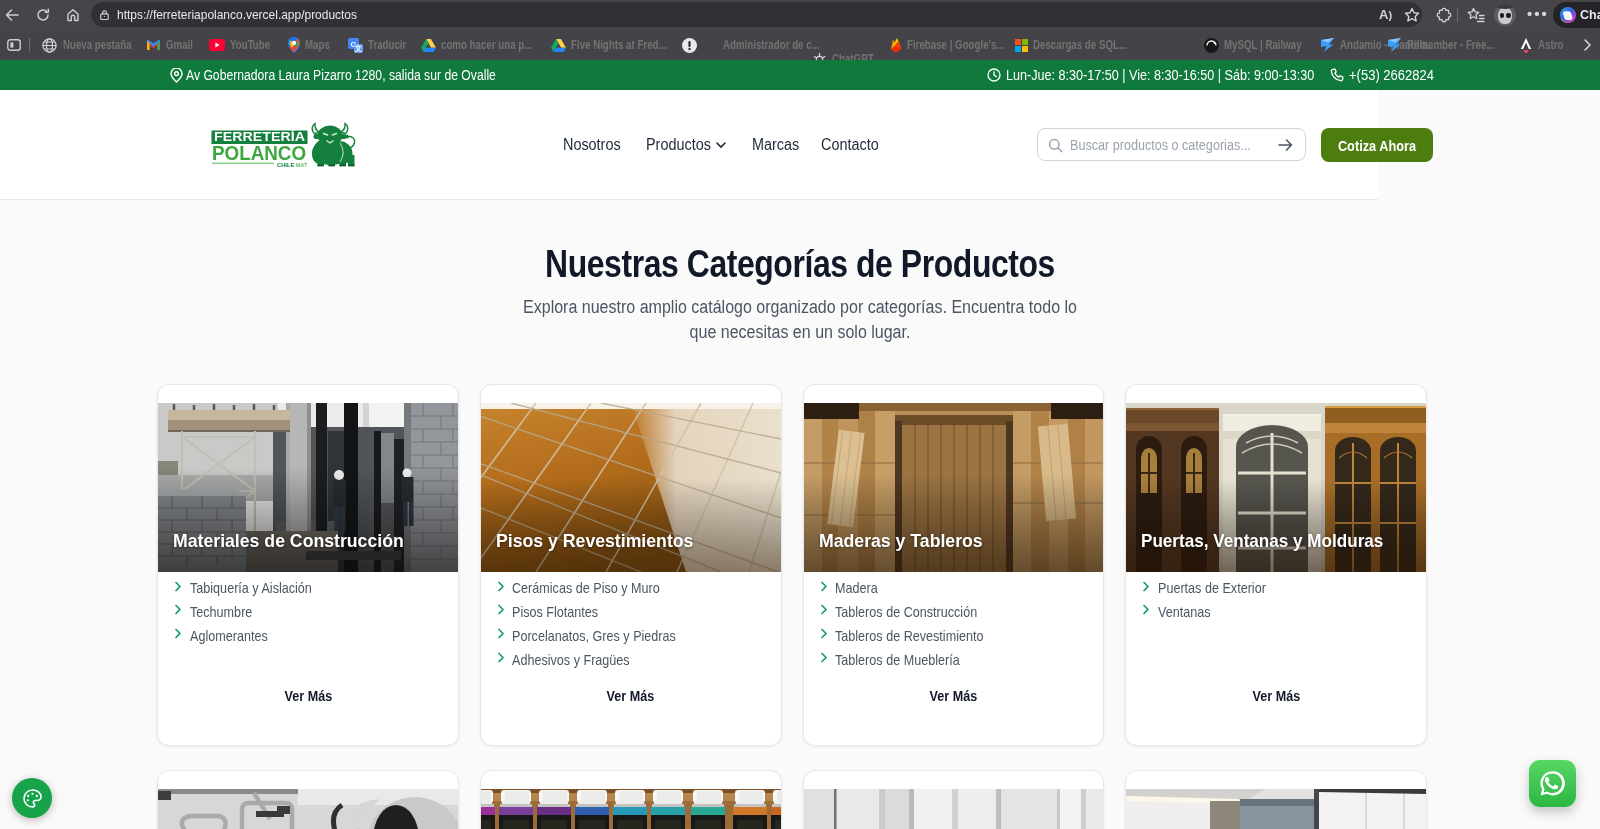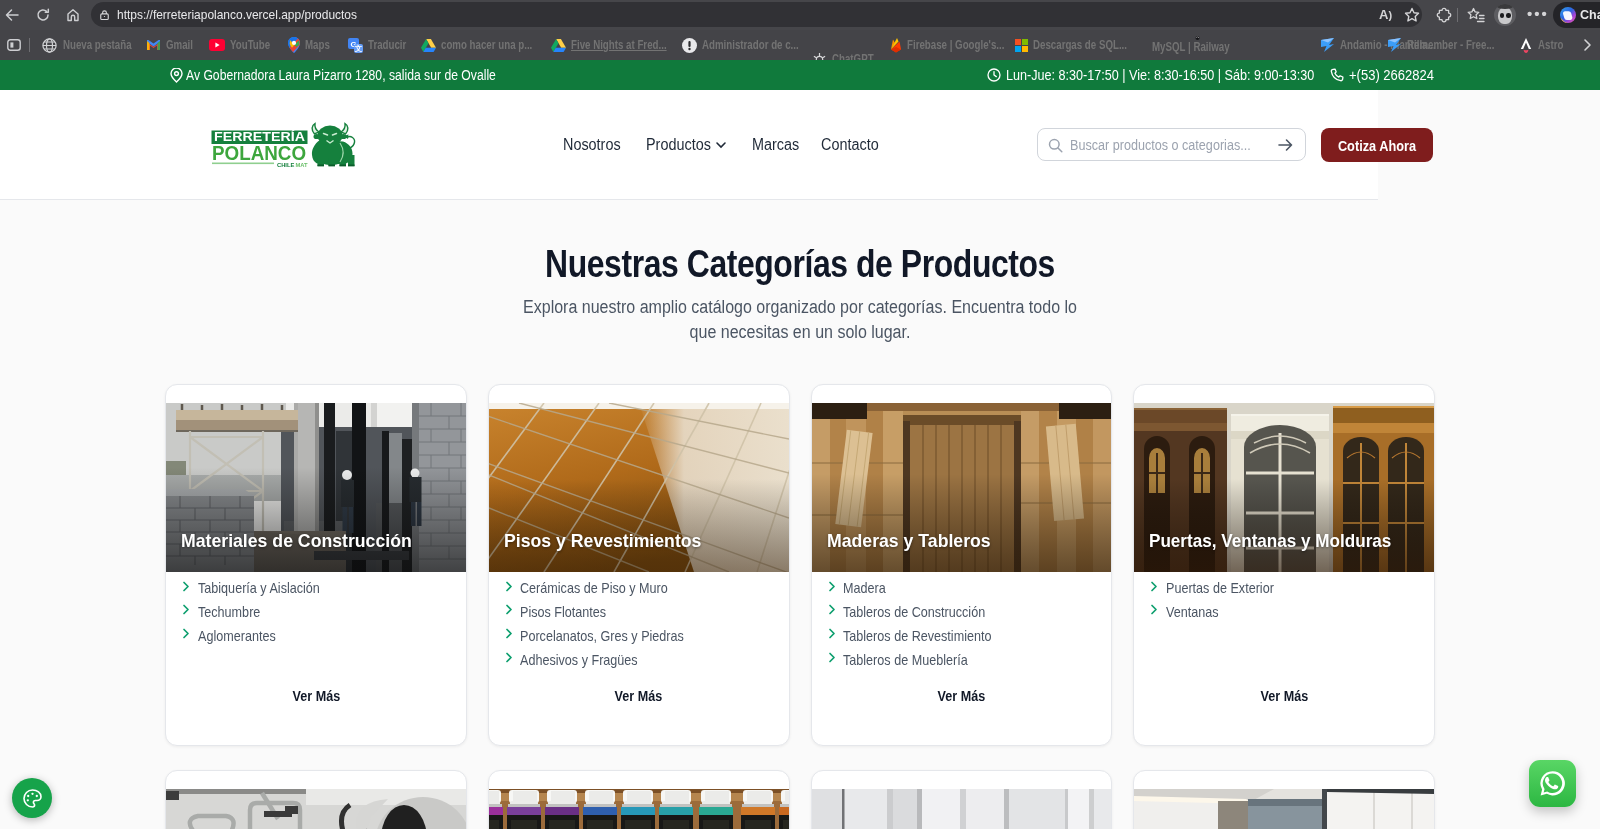--- a/index.html
+++ b/index.html
@@ -21,29 +21,29 @@
   
   .banner { position:absolute; left:0; top:60px; width:1600px; height:30px; background:#107a3c; color:#fff; font-size:14px; }
   .bitem { position:absolute; top:0; height:30px; display:flex; align-items:center; }
   .btext { display:inline-block; transform-origin:left center; white-space:nowrap; }
 
   
   header { position:absolute; left:0; top:90px; width:1378px; height:110px; background:#fff; border-bottom:1px solid #e5e7eb; }
   nav a { position:absolute; color:#1f2937; font-size:16px; text-decoration:none; top:46px; transform:scaleX(.9); transform-origin:left center; white-space:nowrap; }
   .search { position:absolute; left:1037px; top:38px; width:269px; height:33px; border:1px solid #d1d5db; border-radius:8px; background:#fff; }
   .search .ph { position:absolute; left:32px; top:8px; color:#9ca3af; font-size:14px; white-space:nowrap; transform:scaleX(.9); transform-origin:left center; }
-  .cta { position:absolute; left:1321px; top:38px; width:112px; height:34px; background:#7f1d1d; border-radius:8px; color:#fff; font-size:15px; font-weight:700; display:flex; align-items:center; justify-content:center; }
+  .cta { position:absolute; left:1321px; top:38px; width:112px; height:34px; background:#4d7c0f; border-radius:8px; color:#fff; font-size:15px; font-weight:700; display:flex; align-items:center; justify-content:center; }
   .cta span { transform:scaleX(.85); white-space:nowrap; }
 
   
   main { position:absolute; left:0; top:201px; width:1600px; height:628px; background:#fafafa; }
   h1 { position:absolute; left:0; top:42px; width:1600px; text-align:center; font-size:38px; font-weight:700; color:#111827; letter-spacing:-0.5px; transform:scaleX(.84); }
   .sub { position:absolute; left:0; top:94px; width:1600px; text-align:center; font-size:18px; line-height:25px; color:#4b5563; transform:scaleX(.89); }
 
-  .grid { position:absolute; left:165px; width:1270px; display:grid; grid-template-columns:repeat(4,1fr); gap:21px; }
+  .grid { position:absolute; left:157px; width:1270px; display:grid; grid-template-columns:repeat(4,1fr); gap:21px; }
   .row1 { top:183px; }
   .row2 { top:569px; }
   .card { background:#fff; border:1px solid #e5e7eb; border-radius:12px; box-shadow:0 1px 3px rgba(0,0,0,0.06); height:362px; overflow:hidden; position:relative; }
   .imgwrap { position:absolute; left:0; top:18px; width:300px; height:169px; overflow:hidden; }
   .imgwrap svg { width:100%; height:100%; }
   .ctitle { position:absolute; left:15px; bottom:20px; color:#fff; font-size:19px; font-weight:700; white-space:nowrap; transform:scaleX(.93); transform-origin:left center; text-shadow:0 1px 3px rgba(0,0,0,.45); }
   ul.clist { position:absolute; left:0; top:190.5px; list-style:none; width:100%; }
   ul.clist li { height:23.9px; position:relative; font-size:15px; color:#4b5563; }
   ul.clist li .chev { position:absolute; left:16px; top:3px; width:8px; height:15px; }
   ul.clist li .litext { position:absolute; left:31.5px; top:3.5px; display:inline-block; transform:scaleX(.84); transform-origin:left center; white-space:nowrap; }
@@ -181,29 +181,29 @@
   <span class="bmtext" style="margin-left:5px">Traducir</span>
 </div>
 <div class="bmitem" style="left:421px;">
   <svg width="15" height="13" viewBox="0 0 15 13">
       <path d="M5.1 0 H9.9 L15 8.8 H10.2 Z" fill="#ffcf48"></path>
       <path d="M5.1 0 L0 8.8 L2.4 13 L7.5 4.2 Z" fill="#11a861"></path>
       <path d="M2.4 13 H12.6 L15 8.8 H4.8 Z" fill="#2684fc"></path>
     </svg>
   <span class="bmtext" style="margin-left:5px">como hacer una p...</span>
 </div>
-<div class="bmitem" style="left:551px;text-decoration:underline;">
+<div class="bmitem" style="left:551px;">
   <svg width="15" height="13" viewBox="0 0 15 13">
       <path d="M5.1 0 H9.9 L15 8.8 H10.2 Z" fill="#ffcf48"></path>
       <path d="M5.1 0 L0 8.8 L2.4 13 L7.5 4.2 Z" fill="#11a861"></path>
       <path d="M2.4 13 H12.6 L15 8.8 H4.8 Z" fill="#2684fc"></path>
     </svg>
   <span class="bmtext" style="margin-left:5px">Five Nights at Fred...</span>
 </div>
-<div class="bmitem" style="left:682px;">
+<div class="bmitem" style="left:682px;gap:21px;">
   <svg width="15" height="15" viewBox="0 0 15 15">
       <circle cx="7.5" cy="7.5" r="7.5" fill="#e9e9eb"></circle>
       <rect x="6.4" y="3" width="2.2" height="6" rx="1.1" fill="#2b2b2e"></rect>
       <circle cx="7.5" cy="11" r="1.2" fill="#2b2b2e"></circle>
     </svg>
   <span class="bmtext" style="margin-left:5px">Administrador de c...</span>
 </div>
 <div class="bmitem" style="left:812px;margin-top:14px;">
   <svg width="15" height="15" viewBox="0 0 15 15" fill="none" stroke="#d8d8da" stroke-width="1.2">
       <circle cx="7.5" cy="7.5" r="3.2"></circle>
@@ -222,21 +222,21 @@
 </div>
 <div class="bmitem" style="left:1015px;">
   <svg width="13" height="13" viewBox="0 0 13 13">
       <rect width="6" height="6" fill="#f25022"></rect>
       <rect x="7" width="6" height="6" fill="#7fba00"></rect>
       <rect y="7" width="6" height="6" fill="#00a4ef"></rect>
       <rect x="7" y="7" width="6" height="6" fill="#ffb900"></rect>
     </svg>
   <span class="bmtext" style="margin-left:5px">Descargas de SQL...</span>
 </div>
-<div class="bmitem" style="left:1147px;flex-direction:column;">
+<div class="bmitem" style="left:1204px;">
   <svg width="15" height="15" viewBox="0 0 15 15">
       <circle cx="7.5" cy="7.5" r="7.5" fill="#17171a"></circle>
       <path d="M3 7.5 a4.5 4.5 0 0 1 9 0" fill="none" stroke="#fff" stroke-width="1.3"></path>
       <circle cx="10.5" cy="5" r="1" fill="#fff"></circle>
     </svg>
   <span class="bmtext" style="margin-left:5px">MySQL | Railway</span>
 </div>
 <div class="bmitem" style="left:1320px;">
   <svg width="15" height="14" viewBox="0 0 15 14">
       <path d="M1 2 L14 0 L9 7 L14 6 L4 14 L6.5 8 L1 9 Z" fill="#3b9df8"></path>

